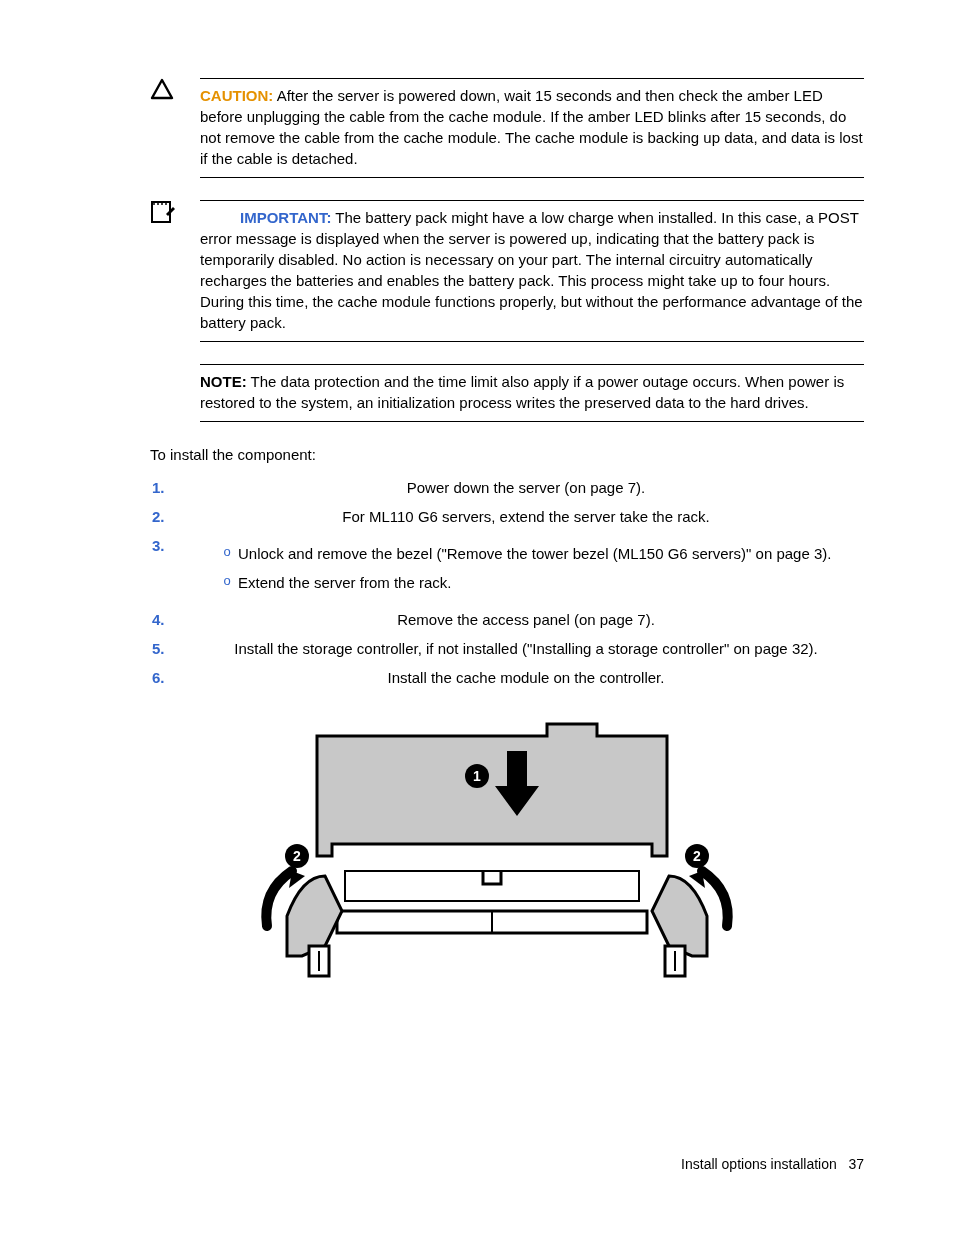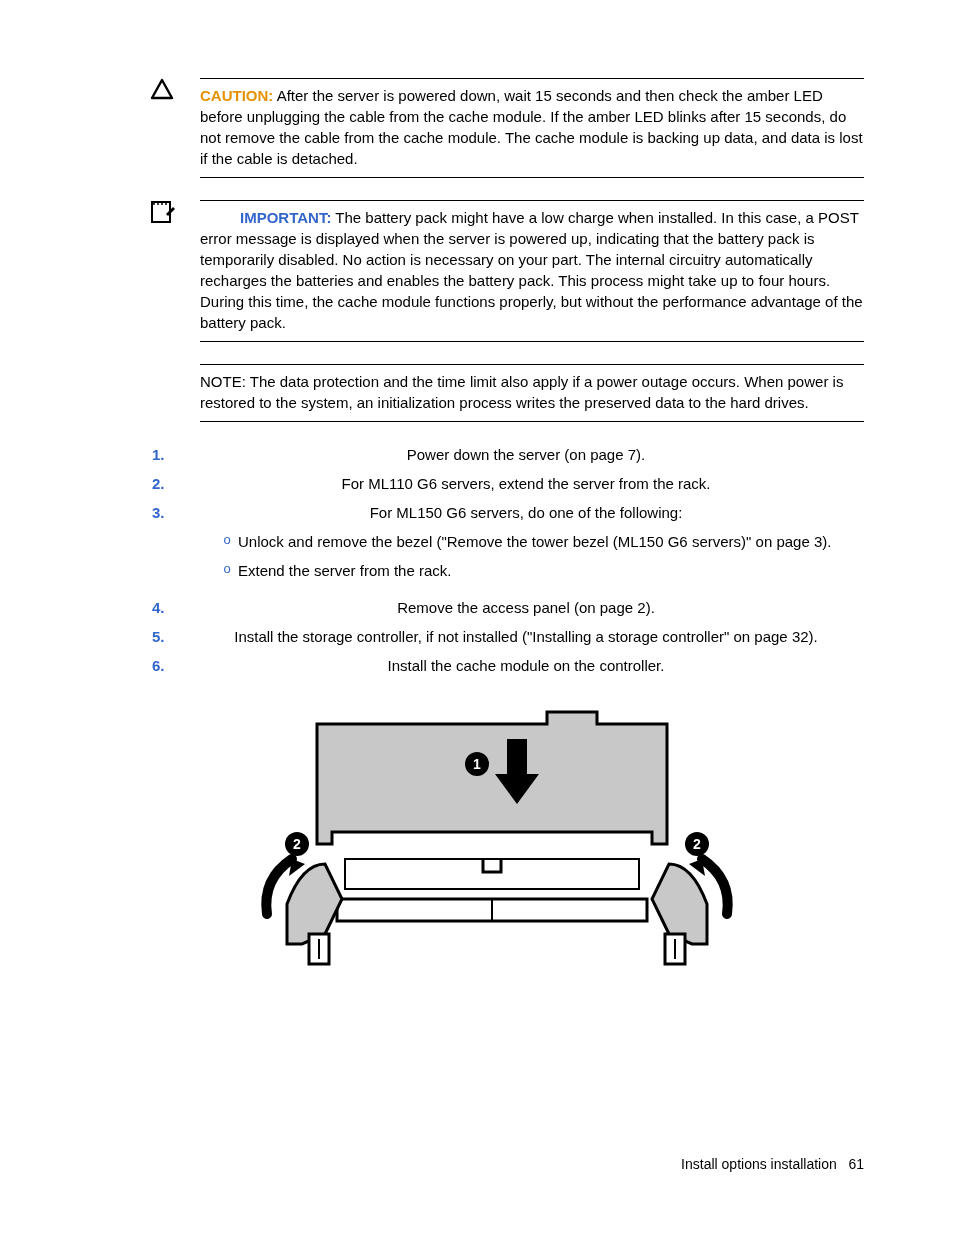--- a/index.html
+++ b/index.html
@@ -28,21 +28,21 @@
     flex: 0 0 50px;
   }
   .callout-body {
     flex: 1;
     border-top: 1px solid #000;
     border-bottom: 1px solid #000;
     padding: 6px 0 8px 0;
   }
   .label-caution { color: #e59100; font-weight: bold; }
   .label-important { color: #3366cc; font-weight: bold; margin-left: 40px; }
-  .label-note { font-weight: normal; }
+  .label-note { font-weight: bold; }
   .intro { margin: 10px 0 12px 0; }
   ol.steps {
     margin: 0 0 0 2px;
     padding: 0;
     list-style: none;
   }
   ol.steps > li {
     display: flex;
     margin-bottom: 8px;
   }
@@ -111,49 +111,49 @@
       <span class="label-important">IMPORTANT:</span><span>  The battery pack might have a low charge when installed. In this case, a POST error message is displayed when the server is powered up, indicating that the battery pack is temporarily disabled. No action is necessary on your part. The internal circuitry automatically recharges the batteries and enables the battery pack. This process might take up to four hours. During this time, the cache module functions properly, but without the performance advantage of the battery pack.</span>
     </div>
   </div>
 
   <div class="note-indent">
     <div class="callout-body">
       <span class="label-note">NOTE:</span><span>  The data protection and the time limit also apply if a power outage occurs. When power is restored to the system, an initialization process writes the preserved data to the hard drives.</span>
     </div>
   </div>
 
+  <div class="intro">To install the component:</div>
 
   <ol class="steps">
     <li>
       <span class="step-num">1.</span>
       <span class="step-body">Power down the server (on page 7).</span>
     </li>
     <li>
       <span class="step-num">2.</span>
-      <span class="step-body">For ML110 G6 servers, extend the server from the rack.</span>
+      <span class="step-body">For ML110 G6 servers, extend the server take the rack.</span>
     </li>
     <li>
       <span class="step-num">3.</span>
       <span class="step-body">
-        <span>For ML150 G6 servers, do one of the following:</span>
         <ul class="sub">
           <li>
             <span class="bullet-o">o</span>
             <span>Unlock and remove the bezel ("Remove the tower bezel (ML150 G6 servers)" on page 3).</span>
           </li>
           <li>
             <span class="bullet-o">o</span>
             <span>Extend the server from the rack.</span>
           </li>
         </ul>
       </span>
     </li>
     <li>
       <span class="step-num">4.</span>
-      <span class="step-body">Remove the access panel (on page 2).</span>
+      <span class="step-body">Remove the access panel (on page 7).</span>
     </li>
     <li>
       <span class="step-num">5.</span>
       <span class="step-body">Install the storage controller, if not installed ("Installing a storage controller" on page 32).</span>
     </li>
     <li>
       <span class="step-num">6.</span>
       <span class="step-body">Install the cache module on the controller.</span>
     </li>
   </ol>
@@ -190,16 +190,16 @@
       <line x1="428" y1="235" x2="428" y2="255" stroke="#000" stroke-width="2"></line>
 
       <path d="M20 210 Q15 175 45 155" fill="none" stroke="#000" stroke-width="10" stroke-linecap="round"></path>
       <path d="M45 155 L58 160 L42 172 Z" fill="#000"></path>
       <path d="M480 210 Q485 175 455 155" fill="none" stroke="#000" stroke-width="10" stroke-linecap="round"></path>
       <path d="M455 155 L442 160 L458 172 Z" fill="#000"></path>
     </svg>
   </div>
 
   <div class="footer">
-    <span>Install options installation</span>&nbsp;&nbsp;&nbsp;<span>61</span>
+    <span>Install options installation</span>&nbsp;&nbsp;&nbsp;<span>37</span>
   </div>
 
 </div>
 
 </body></html>

